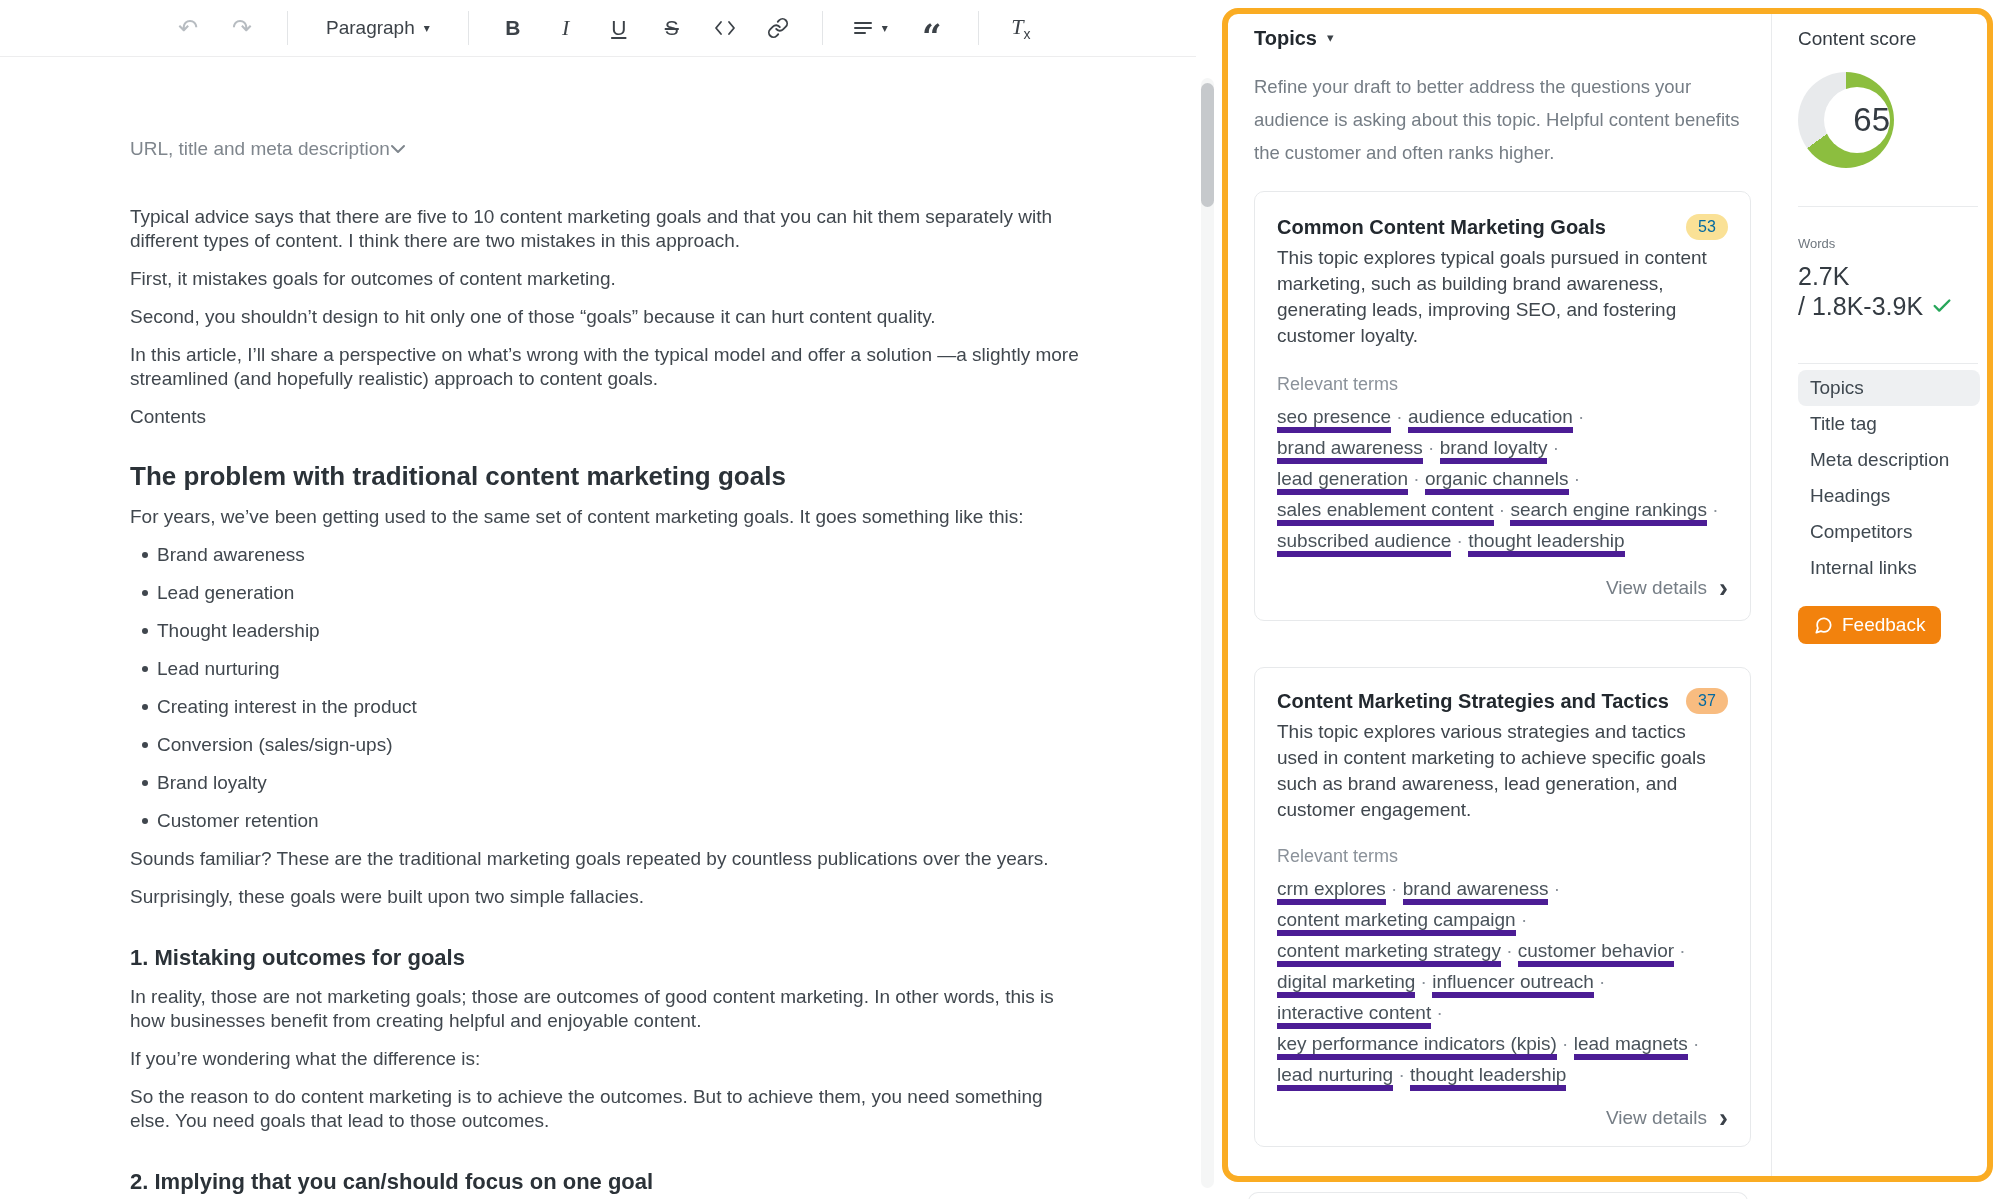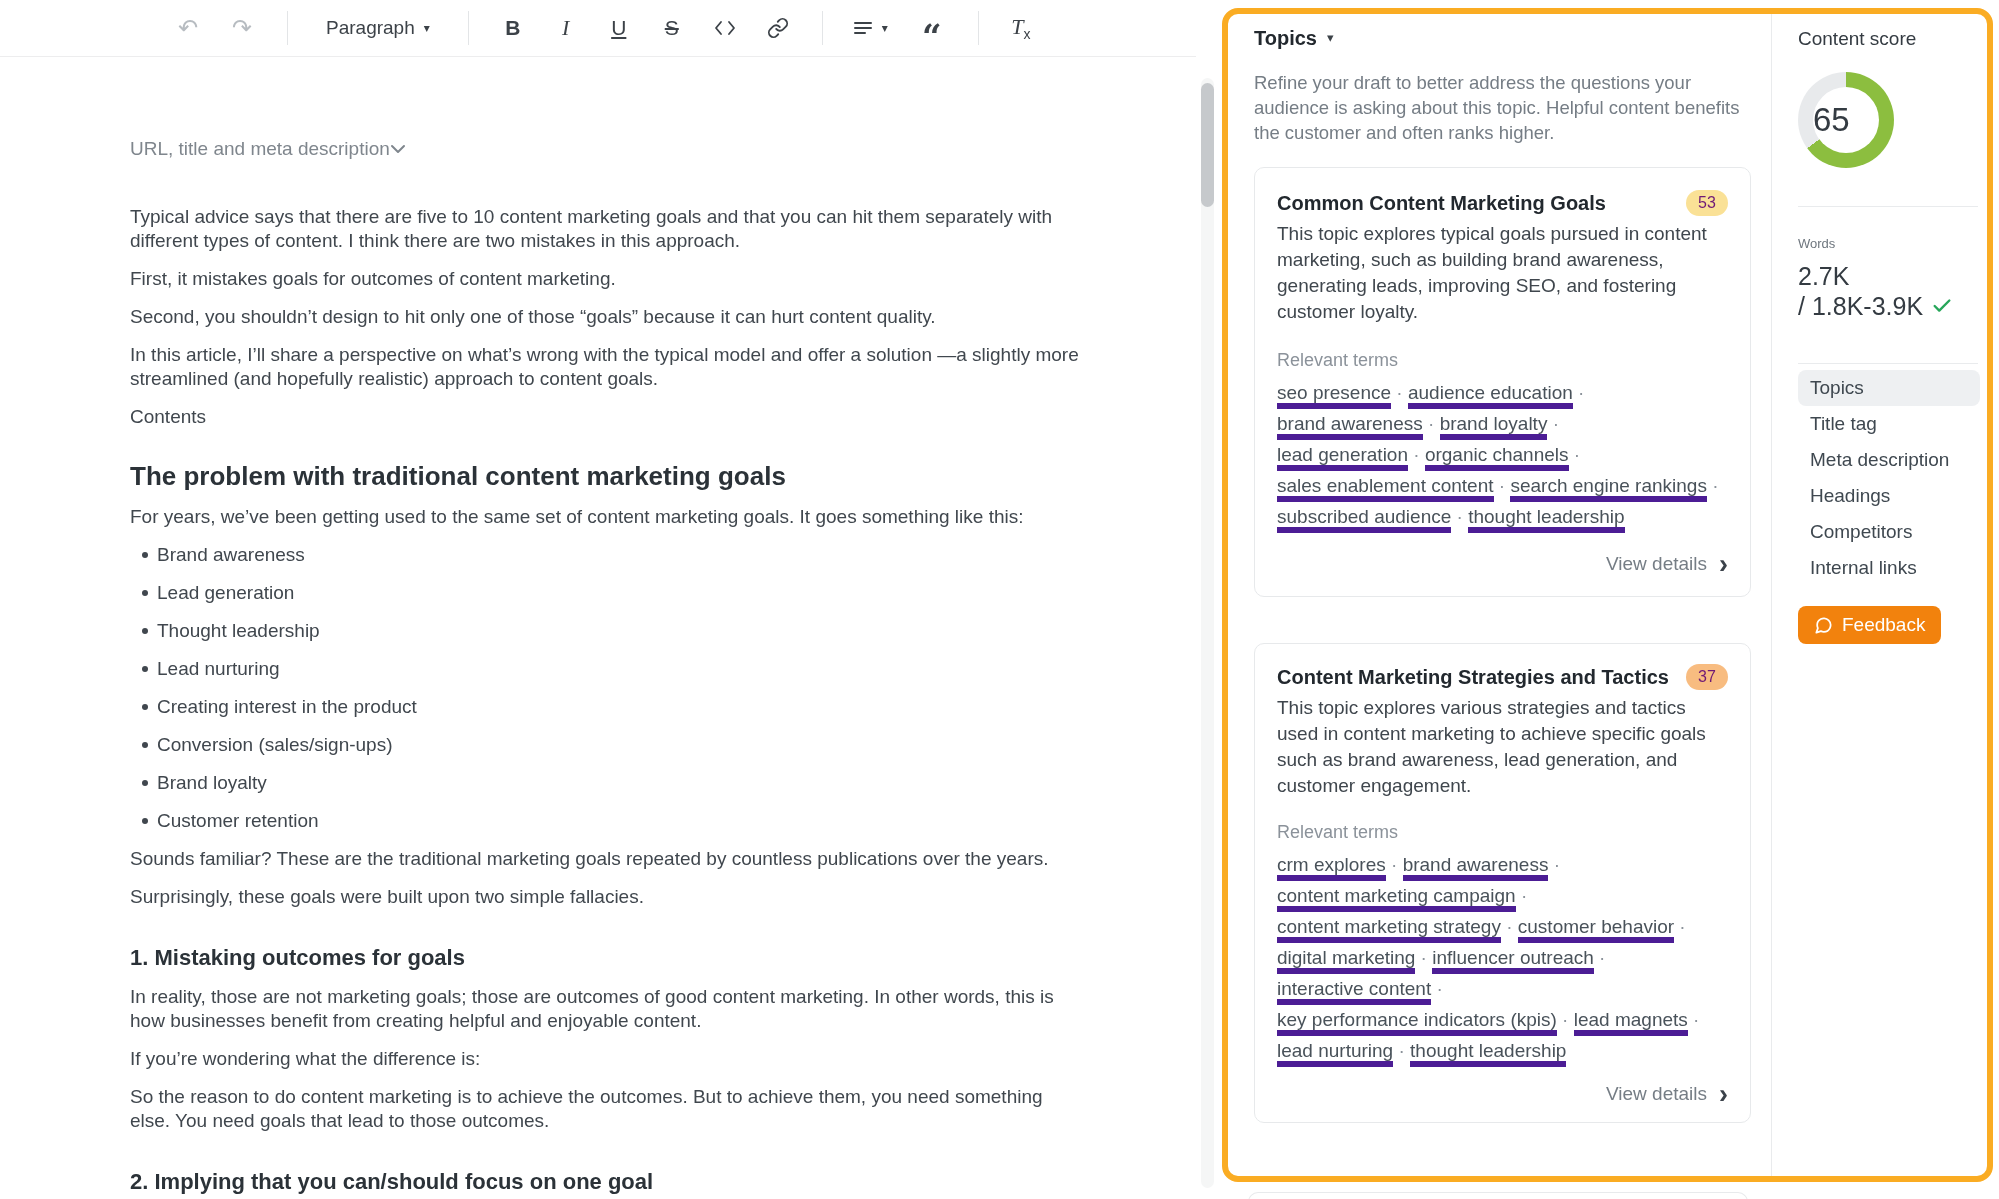--- a/index.html
+++ b/index.html
@@ -39,46 +39,46 @@
   .scroll-track { position:absolute; left:1201px; top:78px; width:13px; height:1110px; background:#f5f6f6; border-radius:7px; }
   .scroll-thumb { position:absolute; left:0; top:5px; width:13px; height:124px; background:#c6c9cc; border-radius:7px; }
 
   
   #right-panel { position:absolute; left:1222px; top:8px; width:771px; height:1174px;
     border:6px solid var(--hl,#faac23); border-radius:16px; background:#fff; display:flex; overflow:hidden; }
 
   .topics-col { width:544px; border-right:1px solid #e9ebed; padding:12px 20px 0 26px; }
   .topics-head { display:flex; align-items:center; gap:10px; font-size:20px; font-weight:bold; color:#22282e; line-height:24px; cursor:pointer; width:fit-content; }
   .topics-head .caret { font-size:13px; }
-  .topics-intro { margin-top:20px; font-size:18.5px; line-height:25px; color:#757d85; }
+  .topics-intro { margin-top:20px; font-size:18.5px; line-height:33px; color:#757d85; }
 
   .topic-card { margin-top:22px; border:1px solid #e7e9eb; border-radius:10px; padding:22px 22px 20px 22px; }
   .topic-card.second { margin-top:46px; padding-top:20px; padding-bottom:16px; }
   .tc-titlerow { display:flex; align-items:flex-start; justify-content:space-between; gap:12px; }
   .tc-title { font-size:20px; font-weight:bold; color:#22282e; line-height:27px; }
   .tc-badge { flex:none; min-width:42px; height:26px; border-radius:13px; display:flex; align-items:center; justify-content:center;
-    font-size:16px; color:#701a75; padding:0 10px; }
+    font-size:16px; color:#0369a1; padding:0 10px; }
   .tc-desc { margin-top:4px; font-size:19px; line-height:26px; color:#3f464d; }
   .tc-label { margin-top:24px; font-size:18px; line-height:22px; color:#8b929a; }
   .tc-terms { margin-top:6px; font-size:19px; line-height:31px; color:#49525a; }
   .tc-term-line { white-space:nowrap; }
   .term { border-bottom:6px solid #4c1d95; cursor:pointer; }
   .dotsep { color:#8b929a; }
   .tc-view { margin-top:20px; margin-bottom:0; text-align:right; color:#757d85; font-size:19px; line-height:24px; cursor:pointer;
     display:flex; justify-content:flex-end; align-items:center; gap:12px; }
   .tc-view .chev { color:#3b424a; font-size:27px; font-weight:bold; line-height:20px; }
   .topic-card.second .tc-view { margin-top:16px; }
   .topic-card.second .tc-label { margin-top:22px; }
 
   
   .score-col { flex:1; padding:14px 0 0 26px; }
   .score-label { font-size:19px; line-height:22px; color:#343b42; }
   .donut { margin-top:22px; width:96px; height:96px; border-radius:50%; position:relative; }
-  .donut-hole { position:absolute; left:15px; top:15px; width:66px; height:66px; border-radius:50%; background:#fff;
-    display:flex; align-items:center; justify-content:flex-start; font-size:33px; color:#343b42; }
+  .donut-hole { position:absolute; left:26px; top:15px; width:66px; height:66px; border-radius:50%; background:#fff;
+    display:flex; align-items:center; justify-content:flex-end; font-size:33px; color:#343b42; }
   .side-sep { margin-top:38px; width:180px; height:1px; background:#e9ebed; }
   .side-sep.two { margin-top:42px; }
   .words-label { margin-top:26px; font-size:13px; line-height:22px; color:#6e767e; }
   .words-value { margin-top:6px; font-size:25px; line-height:30px; color:#343b42; }
   .words-target { font-size:25px; line-height:30px; color:#343b42; display:flex; align-items:center; gap:8px; }
   .side-nav { margin-top:6px; width:182px; }
   .side-nav .nav-item { height:36px; display:flex; align-items:center; padding:0 12px; font-size:19px; color:#3f4850;
     border-radius:8px; cursor:pointer; }
   .side-nav .nav-item.active { background:#eef0f2; }
   .feedback-btn { margin-top:20px; display:inline-flex; align-items:center; gap:9px; height:38px; padding:0 16px;

